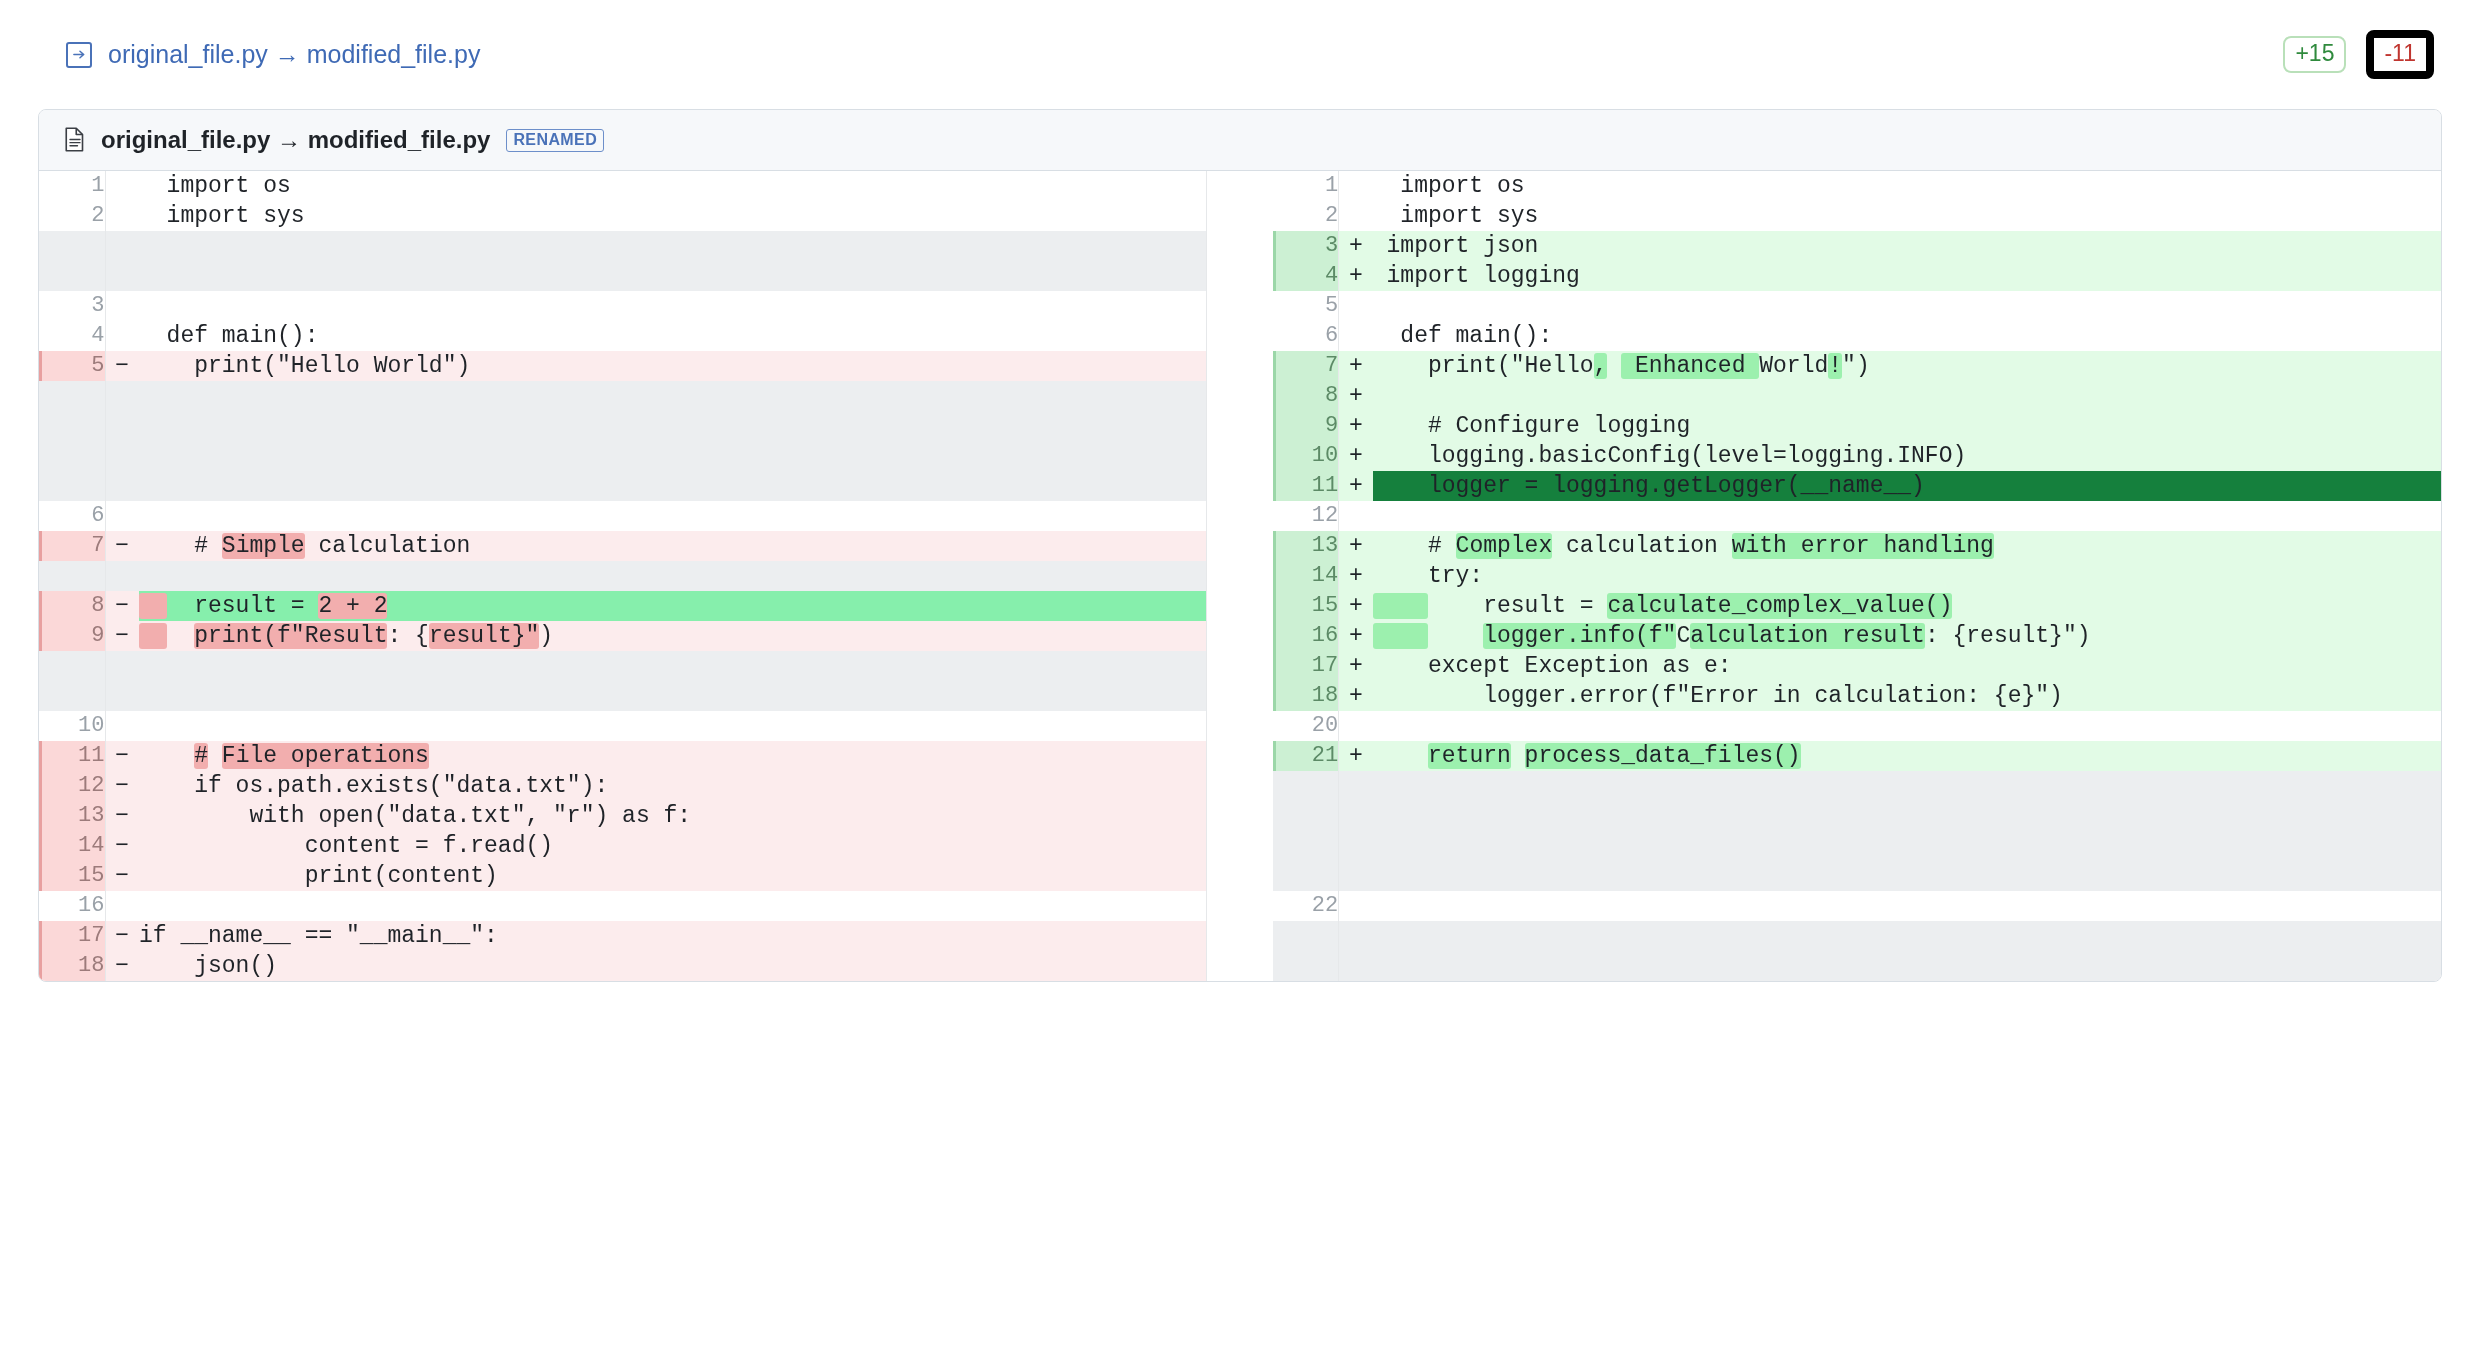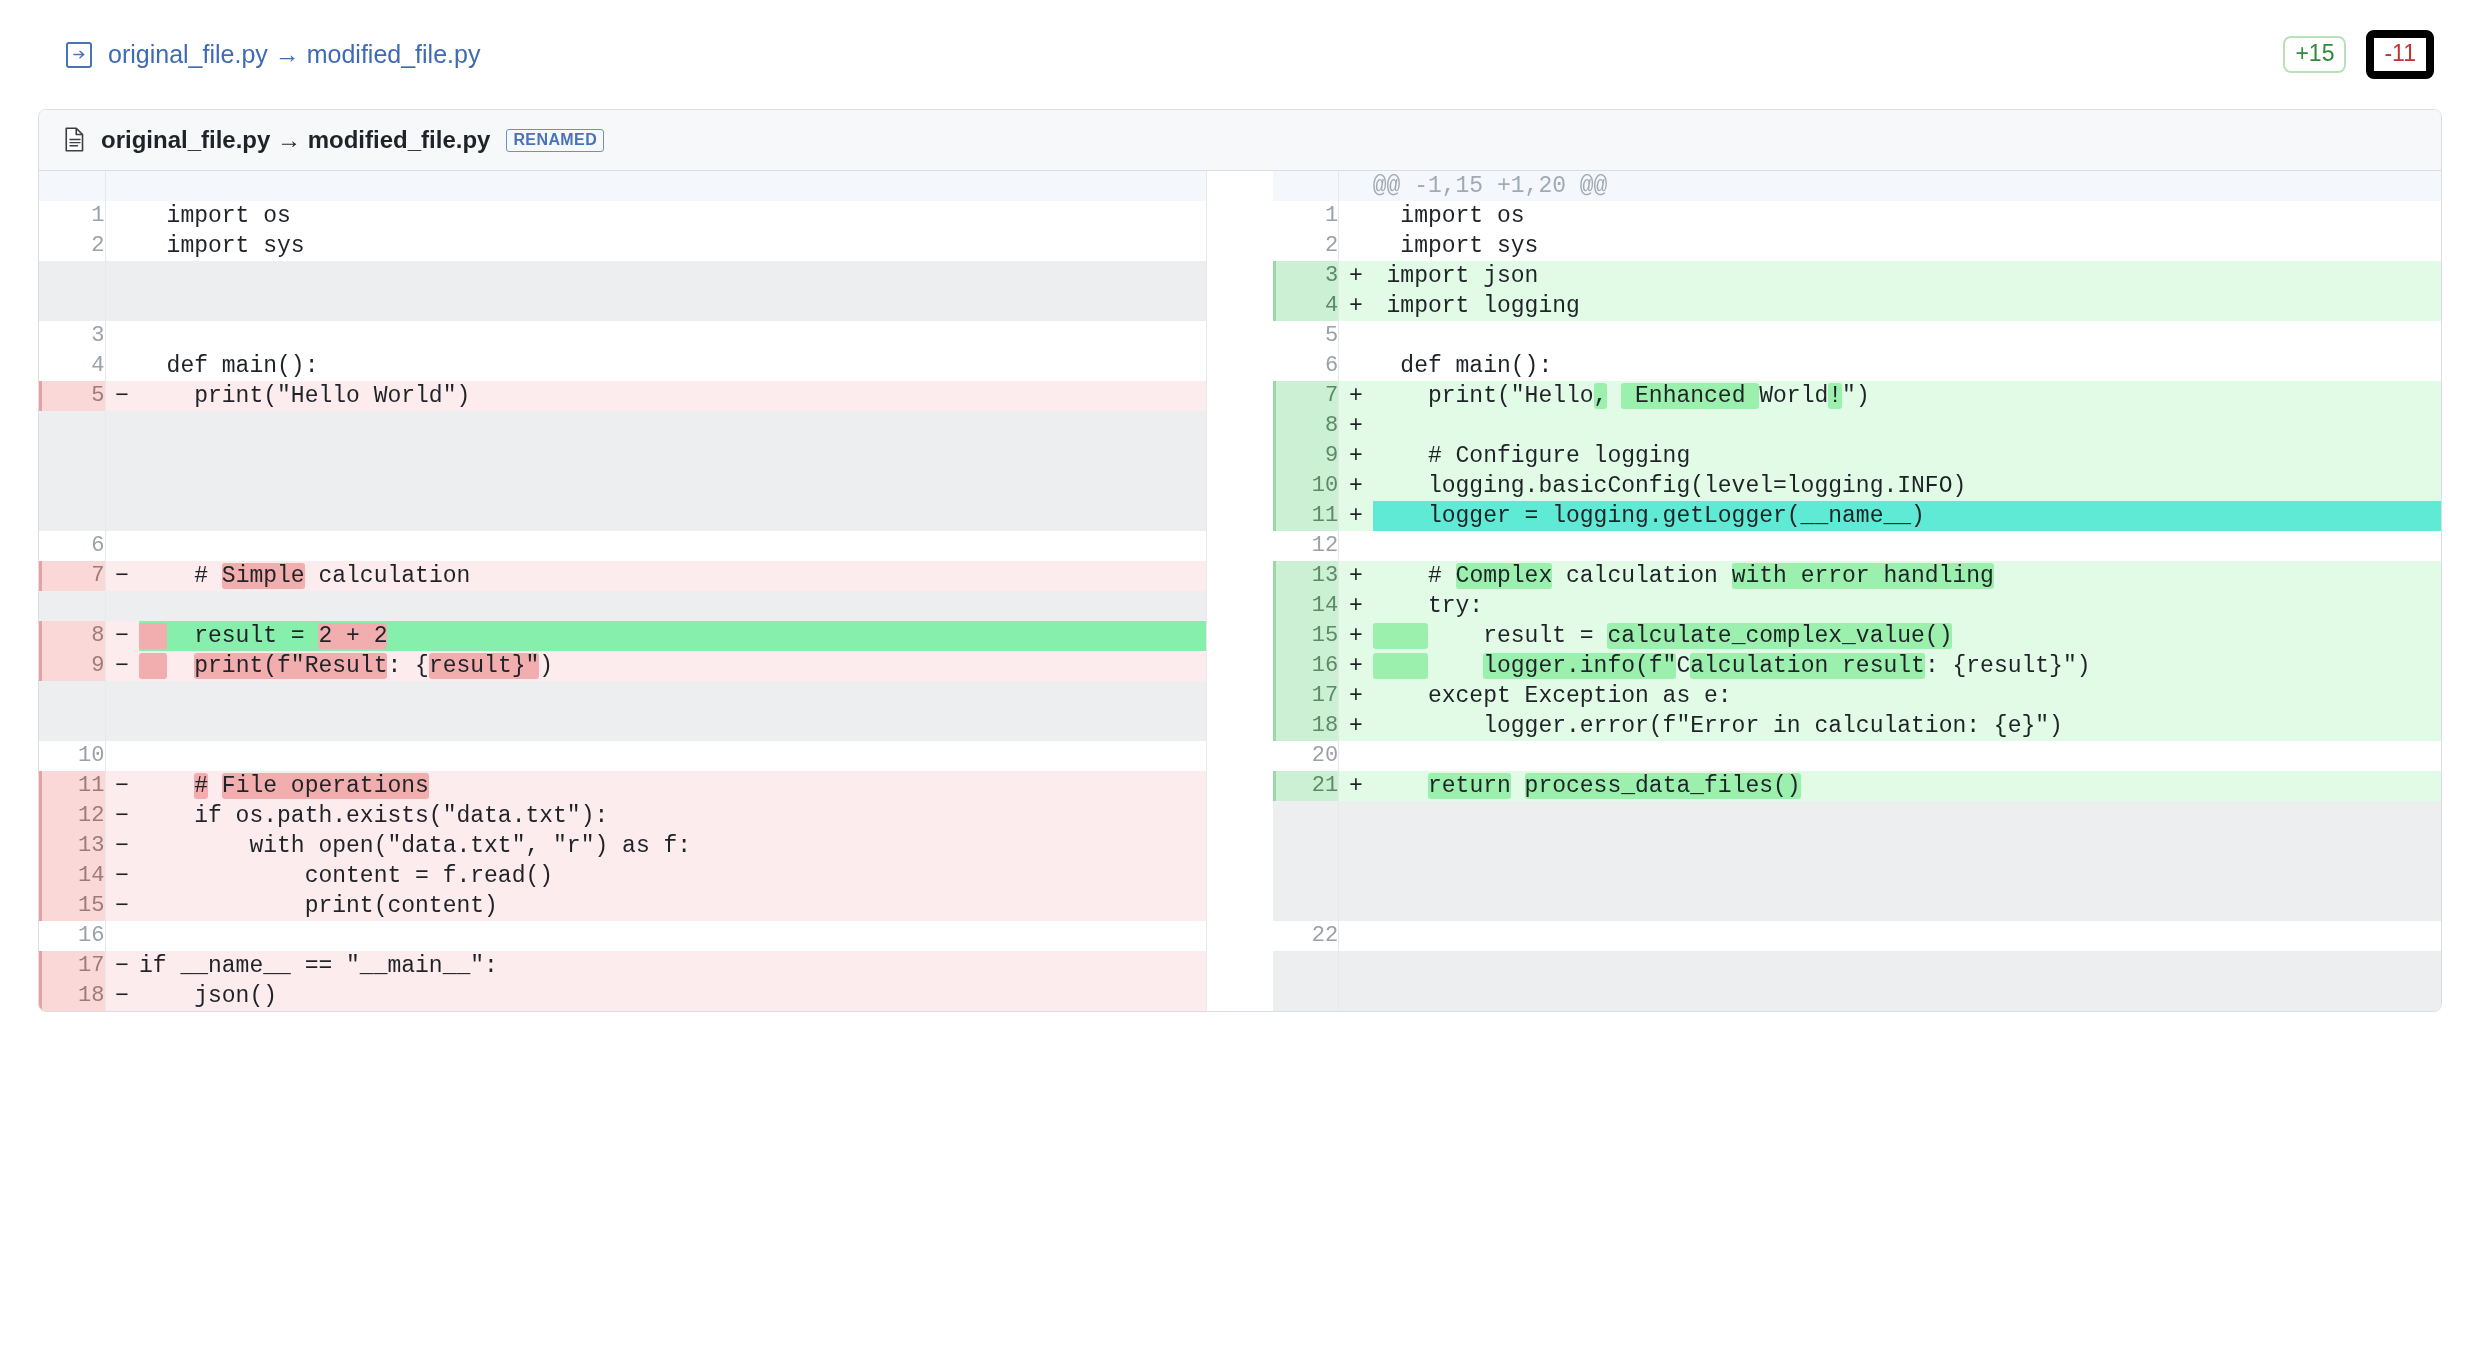--- a/index.html
+++ b/index.html
@@ -187,29 +187,20 @@
         <col class="c-lnum">
           <col class="c-sign">
           <col class="c-code">
         <col class="c-gut">
         <col class="c-lnum">
           <col class="c-sign">
           <col class="c-code">
       </colgroup>
       <tbody id="diff-body">
           <tr>
-            <td class="lnum side-left" style="background: rgb(244, 247, 251); color: rgb(182, 191, 201); box-shadow: none;"></td>
-            <td class="sign side-left" style="background: rgb(244, 247, 251);"></td>
-            <td class="code side-left" style="background: rgb(244, 247, 251); color: rgb(160, 170, 181);"></td>
-            <td class="spacer-col"></td>
-            <td class="lnum" style="background: rgb(244, 247, 251); color: rgb(182, 191, 201); box-shadow: none;"></td>
-            <td class="sign" style="background: rgb(244, 247, 251);"></td>
-            <td class="code" style="background: rgb(244, 247, 251); color: rgb(160, 170, 181);"><span class="hunk-text">@@ -1,15 +1,20 @@</span></td>
-          </tr>
-          <tr>
             <td class="lnum side-left" style="background: rgb(255, 255, 255); color: rgb(154, 161, 168); box-shadow: none;">1</td>
             <td class="sign side-left" style="background: rgb(255, 255, 255);"></td>
             <td class="code side-left" style="background: rgb(255, 255, 255);"><span>  import os</span></td>
             <td class="spacer-col"></td>
             <td class="lnum" style="background: rgb(255, 255, 255); color: rgb(154, 161, 168); box-shadow: none;">1</td>
             <td class="sign" style="background: rgb(255, 255, 255);"></td>
             <td class="code" style="background: rgb(255, 255, 255);"><span>  import os</span></td>
           </tr>
           <tr>
             <td class="lnum side-left" style="background: rgb(255, 255, 255); color: rgb(154, 161, 168); box-shadow: none;">2</td>
@@ -292,21 +283,21 @@
             <td class="sign" style="background: rgb(226, 251, 230);">+</td>
             <td class="code" style="background: rgb(226, 251, 230);"><span>    logging.basicConfig(level=logging.INFO)</span></td>
           </tr>
           <tr>
             <td class="lnum side-left" style="background: rgb(236, 238, 240); color: rgb(154, 161, 168); box-shadow: none;"></td>
             <td class="sign side-left" style="background: rgb(236, 238, 240);"></td>
             <td class="code side-left" style="background: rgb(236, 238, 240);"></td>
             <td class="spacer-col"></td>
             <td class="lnum" style="background: rgb(204, 240, 211); color: rgb(92, 138, 102); box-shadow: rgb(155, 215, 168) 3px 0px 0px inset;">11</td>
             <td class="sign" style="background: rgb(226, 251, 230);">+</td>
-            <td class="code" style="background: #5eead4;"><span>    logger = logging.getLogger(__name__)</span></td>
+            <td class="code" style="background: #15803d;"><span>    logger = logging.getLogger(__name__)</span></td>
           </tr>
           <tr>
             <td class="lnum side-left" style="background: rgb(255, 255, 255); color: rgb(154, 161, 168); box-shadow: none;">6</td>
             <td class="sign side-left" style="background: rgb(255, 255, 255);"></td>
             <td class="code side-left" style="background: rgb(255, 255, 255);"><span></span></td>
             <td class="spacer-col"></td>
             <td class="lnum" style="background: rgb(255, 255, 255); color: rgb(154, 161, 168); box-shadow: none;">12</td>
             <td class="sign" style="background: rgb(255, 255, 255);"></td>
             <td class="code" style="background: rgb(255, 255, 255);"><span></span></td>
           </tr>

